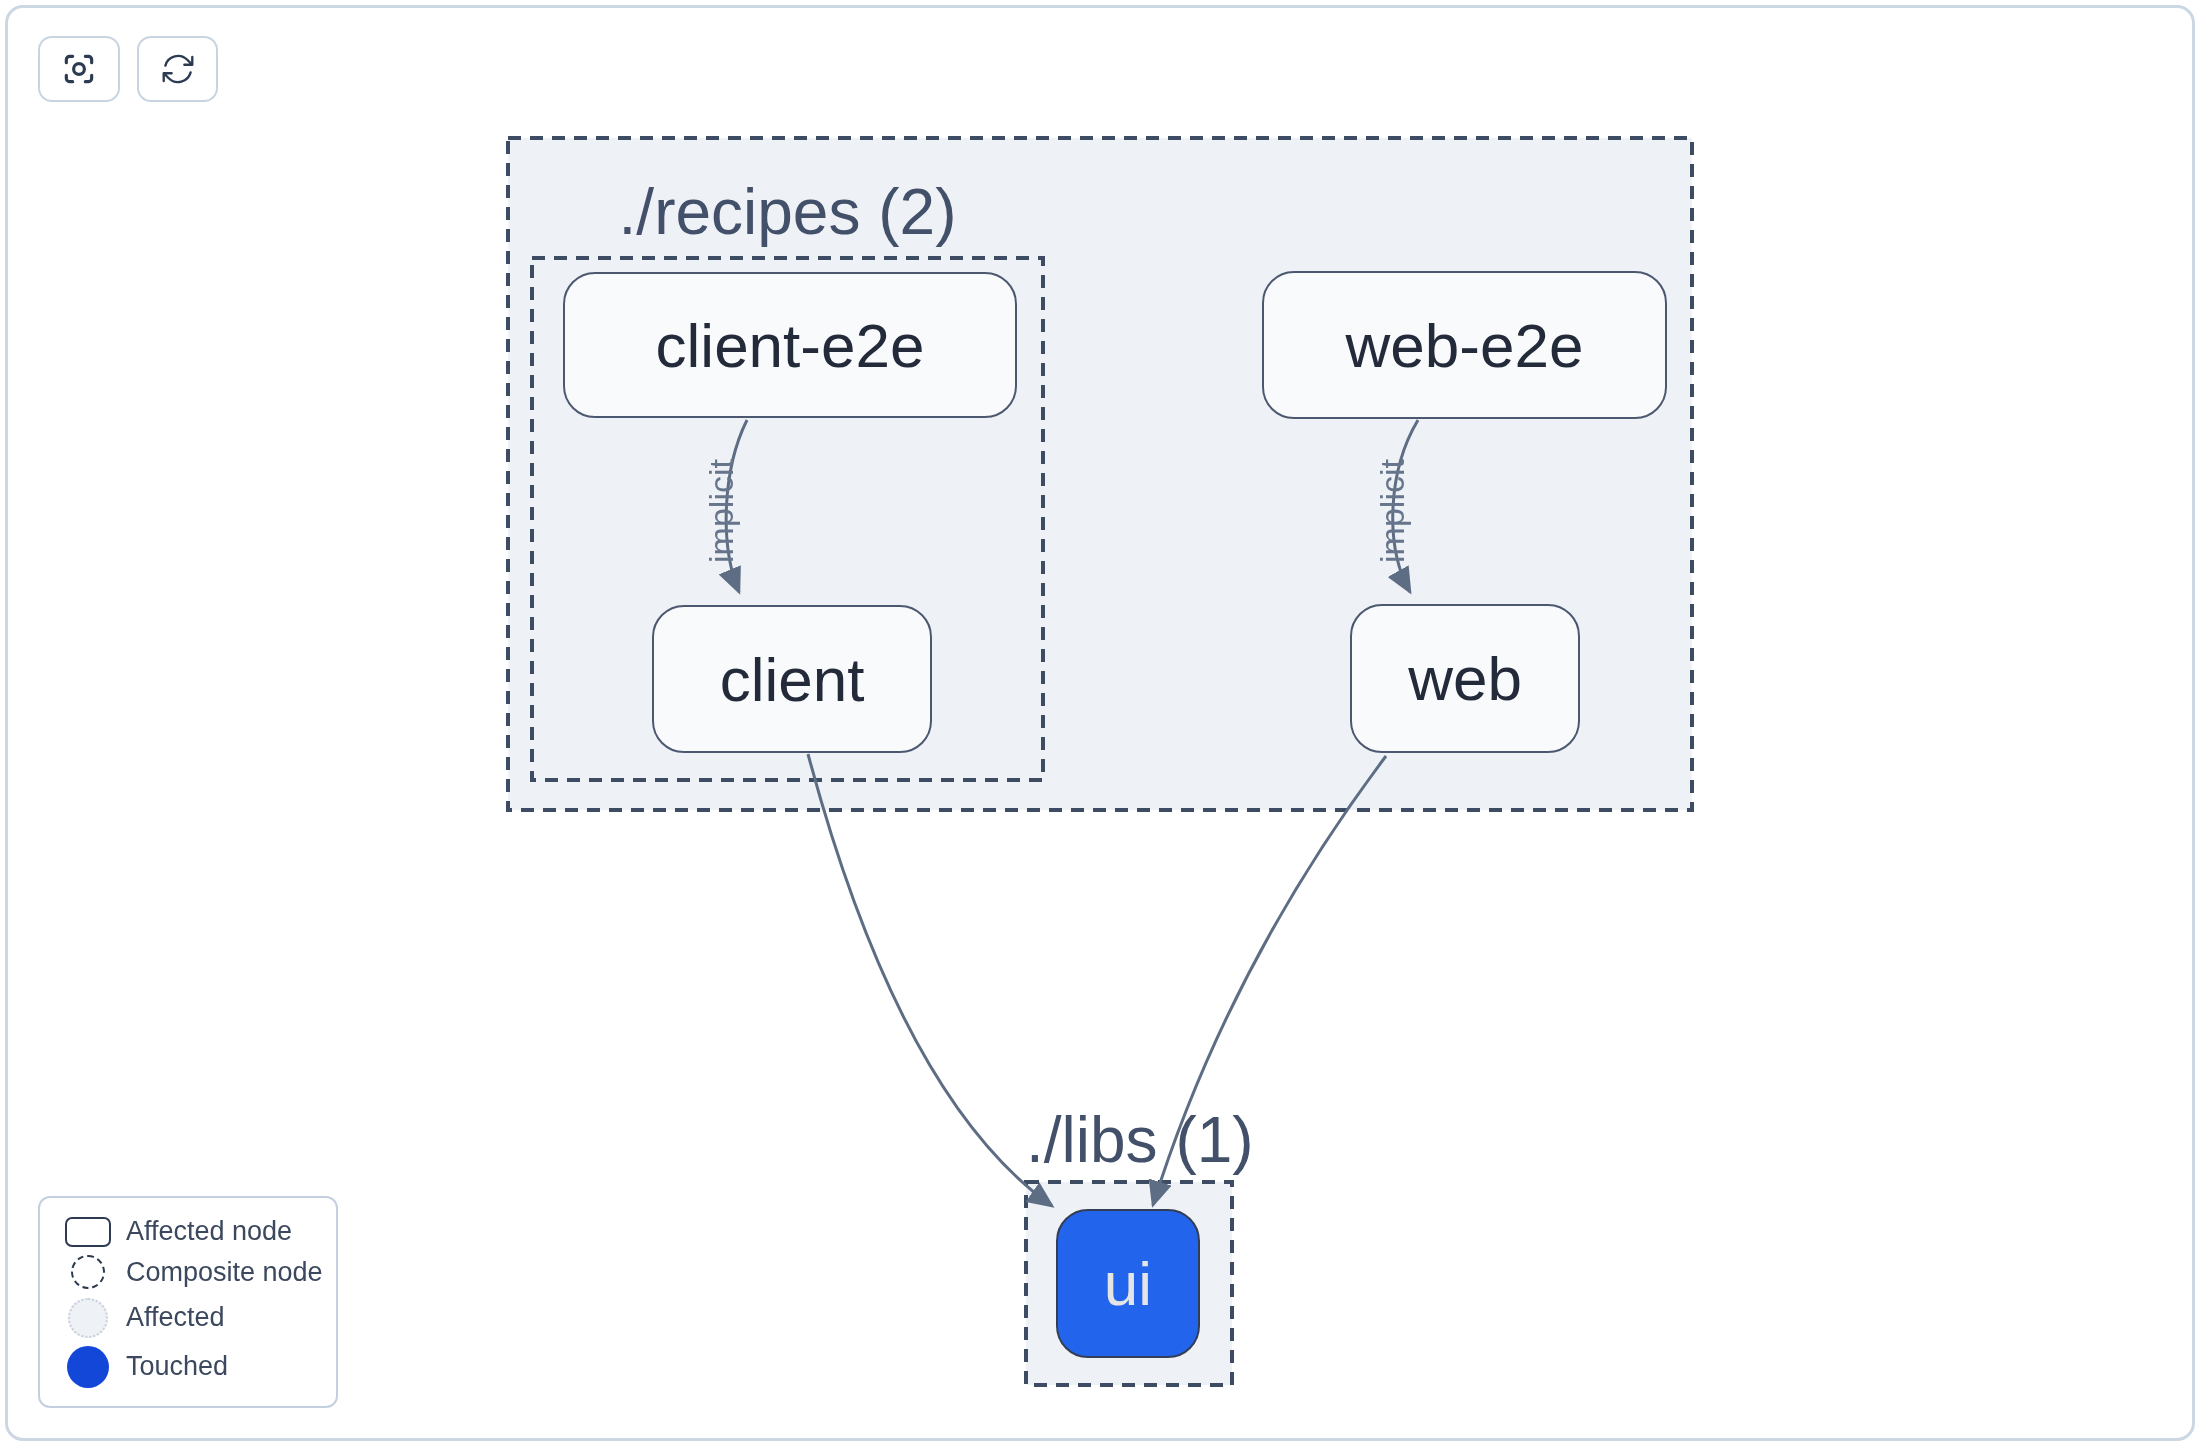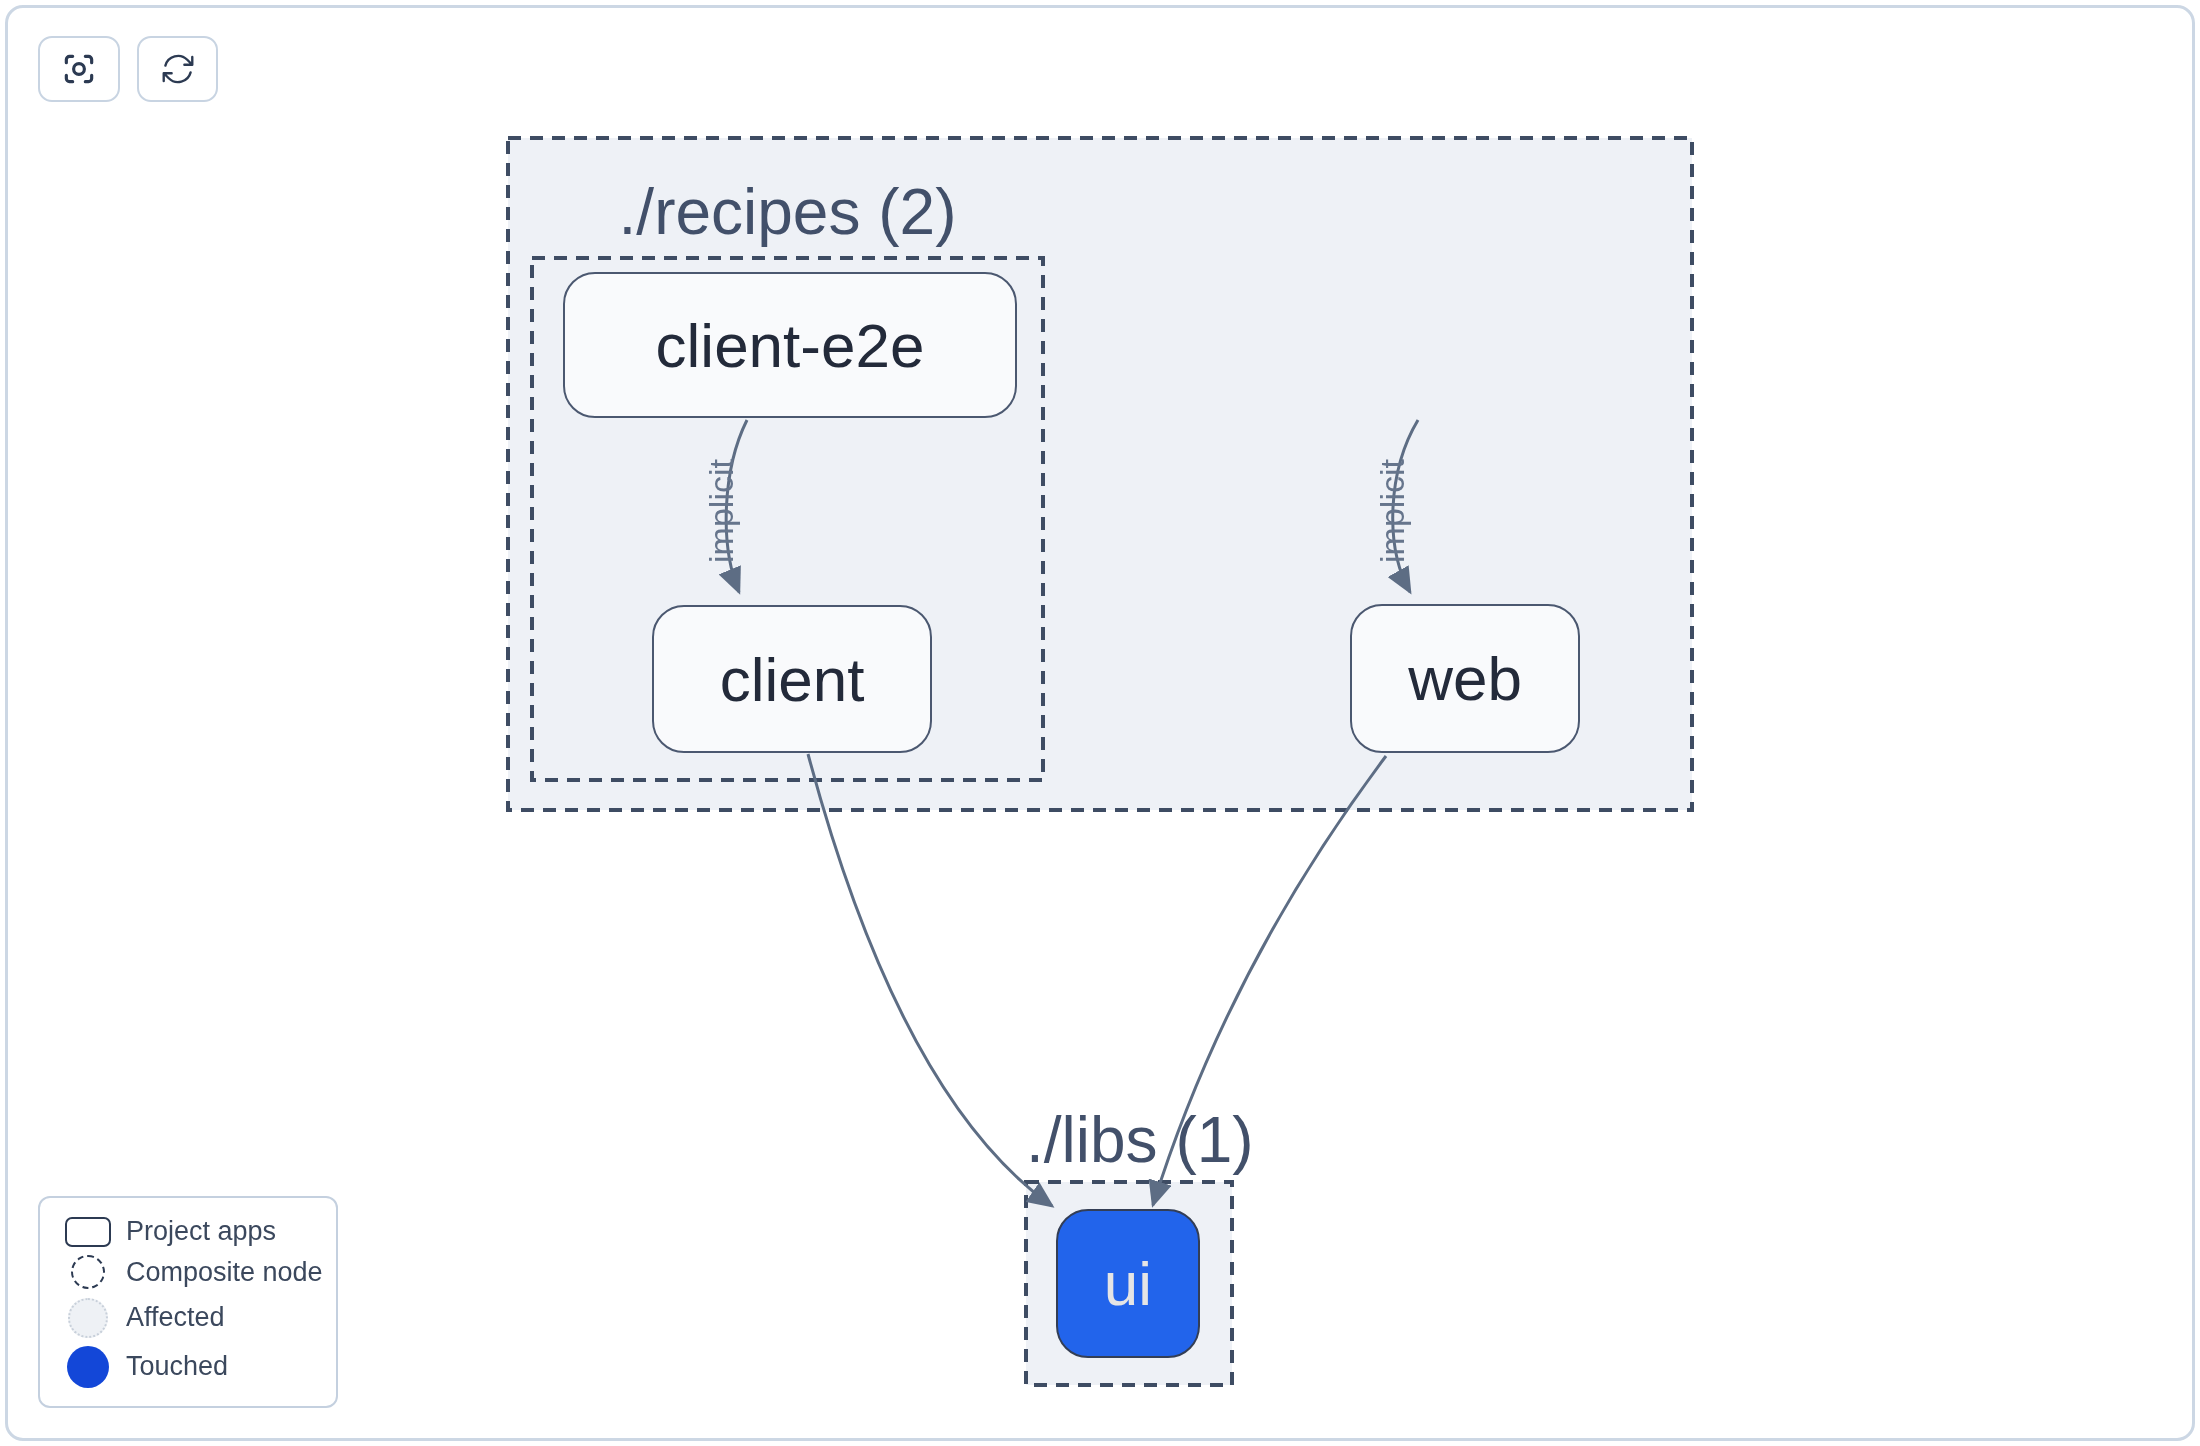--- a/index.html
+++ b/index.html
@@ -108,30 +108,31 @@
     <path d="M 747 420 C 723 468 719 544 739 592" fill="none" stroke="#5d6d84" stroke-width="3" marker-end="url(#arrow)"></path>
     <path d="M 1418 420 C 1388 470 1384 546 1410 592" fill="none" stroke="#5d6d84" stroke-width="3" marker-end="url(#arrow)"></path>
     <path d="M 808 754 Q 900 1098 1052 1206" fill="none" stroke="#5d6d84" stroke-width="3" marker-end="url(#arrow)"></path>
     <path d="M 1386 756 Q 1227 968 1153 1205" fill="none" stroke="#5d6d84" stroke-width="3" marker-end="url(#arrow)"></path>
   </svg>
 
   <div class="edge-label" style="left:721px;top:511px;">implicit</div>
   <div class="edge-label" style="left:1392px;top:511px;">implicit</div>
 
   <div class="node" style="left:563px;top:272px;width:454px;height:146px;">client-e2e</div>
+  <div class="node" style="left:1262px;top:271px;width:405px;height:148px;">web-e2e</div>
   <div class="node" style="left:652px;top:605px;width:280px;height:148px;">client</div>
   <div class="node" style="left:1350px;top:604px;width:230px;height:149px;">web</div>
   <div class="node touched" style="left:1056px;top:1209px;width:144px;height:149px;">ui</div>
 
   <div class="legend">
     <div class="legend-row">
       <span class="legend-swatch-cell">
           <span class="sw-project"></span>
         </span>
-      <span class="legend-label">Project apps</span>
+      <span class="legend-label">Affected node</span>
     </div>
     <div class="legend-row">
       <span class="legend-swatch-cell">
           <span class="sw-composite"></span>
         </span>
       <span class="legend-label">Composite node</span>
     </div>
     <div class="legend-row">
       <span class="legend-swatch-cell">
           <span class="sw-affected"></span>

